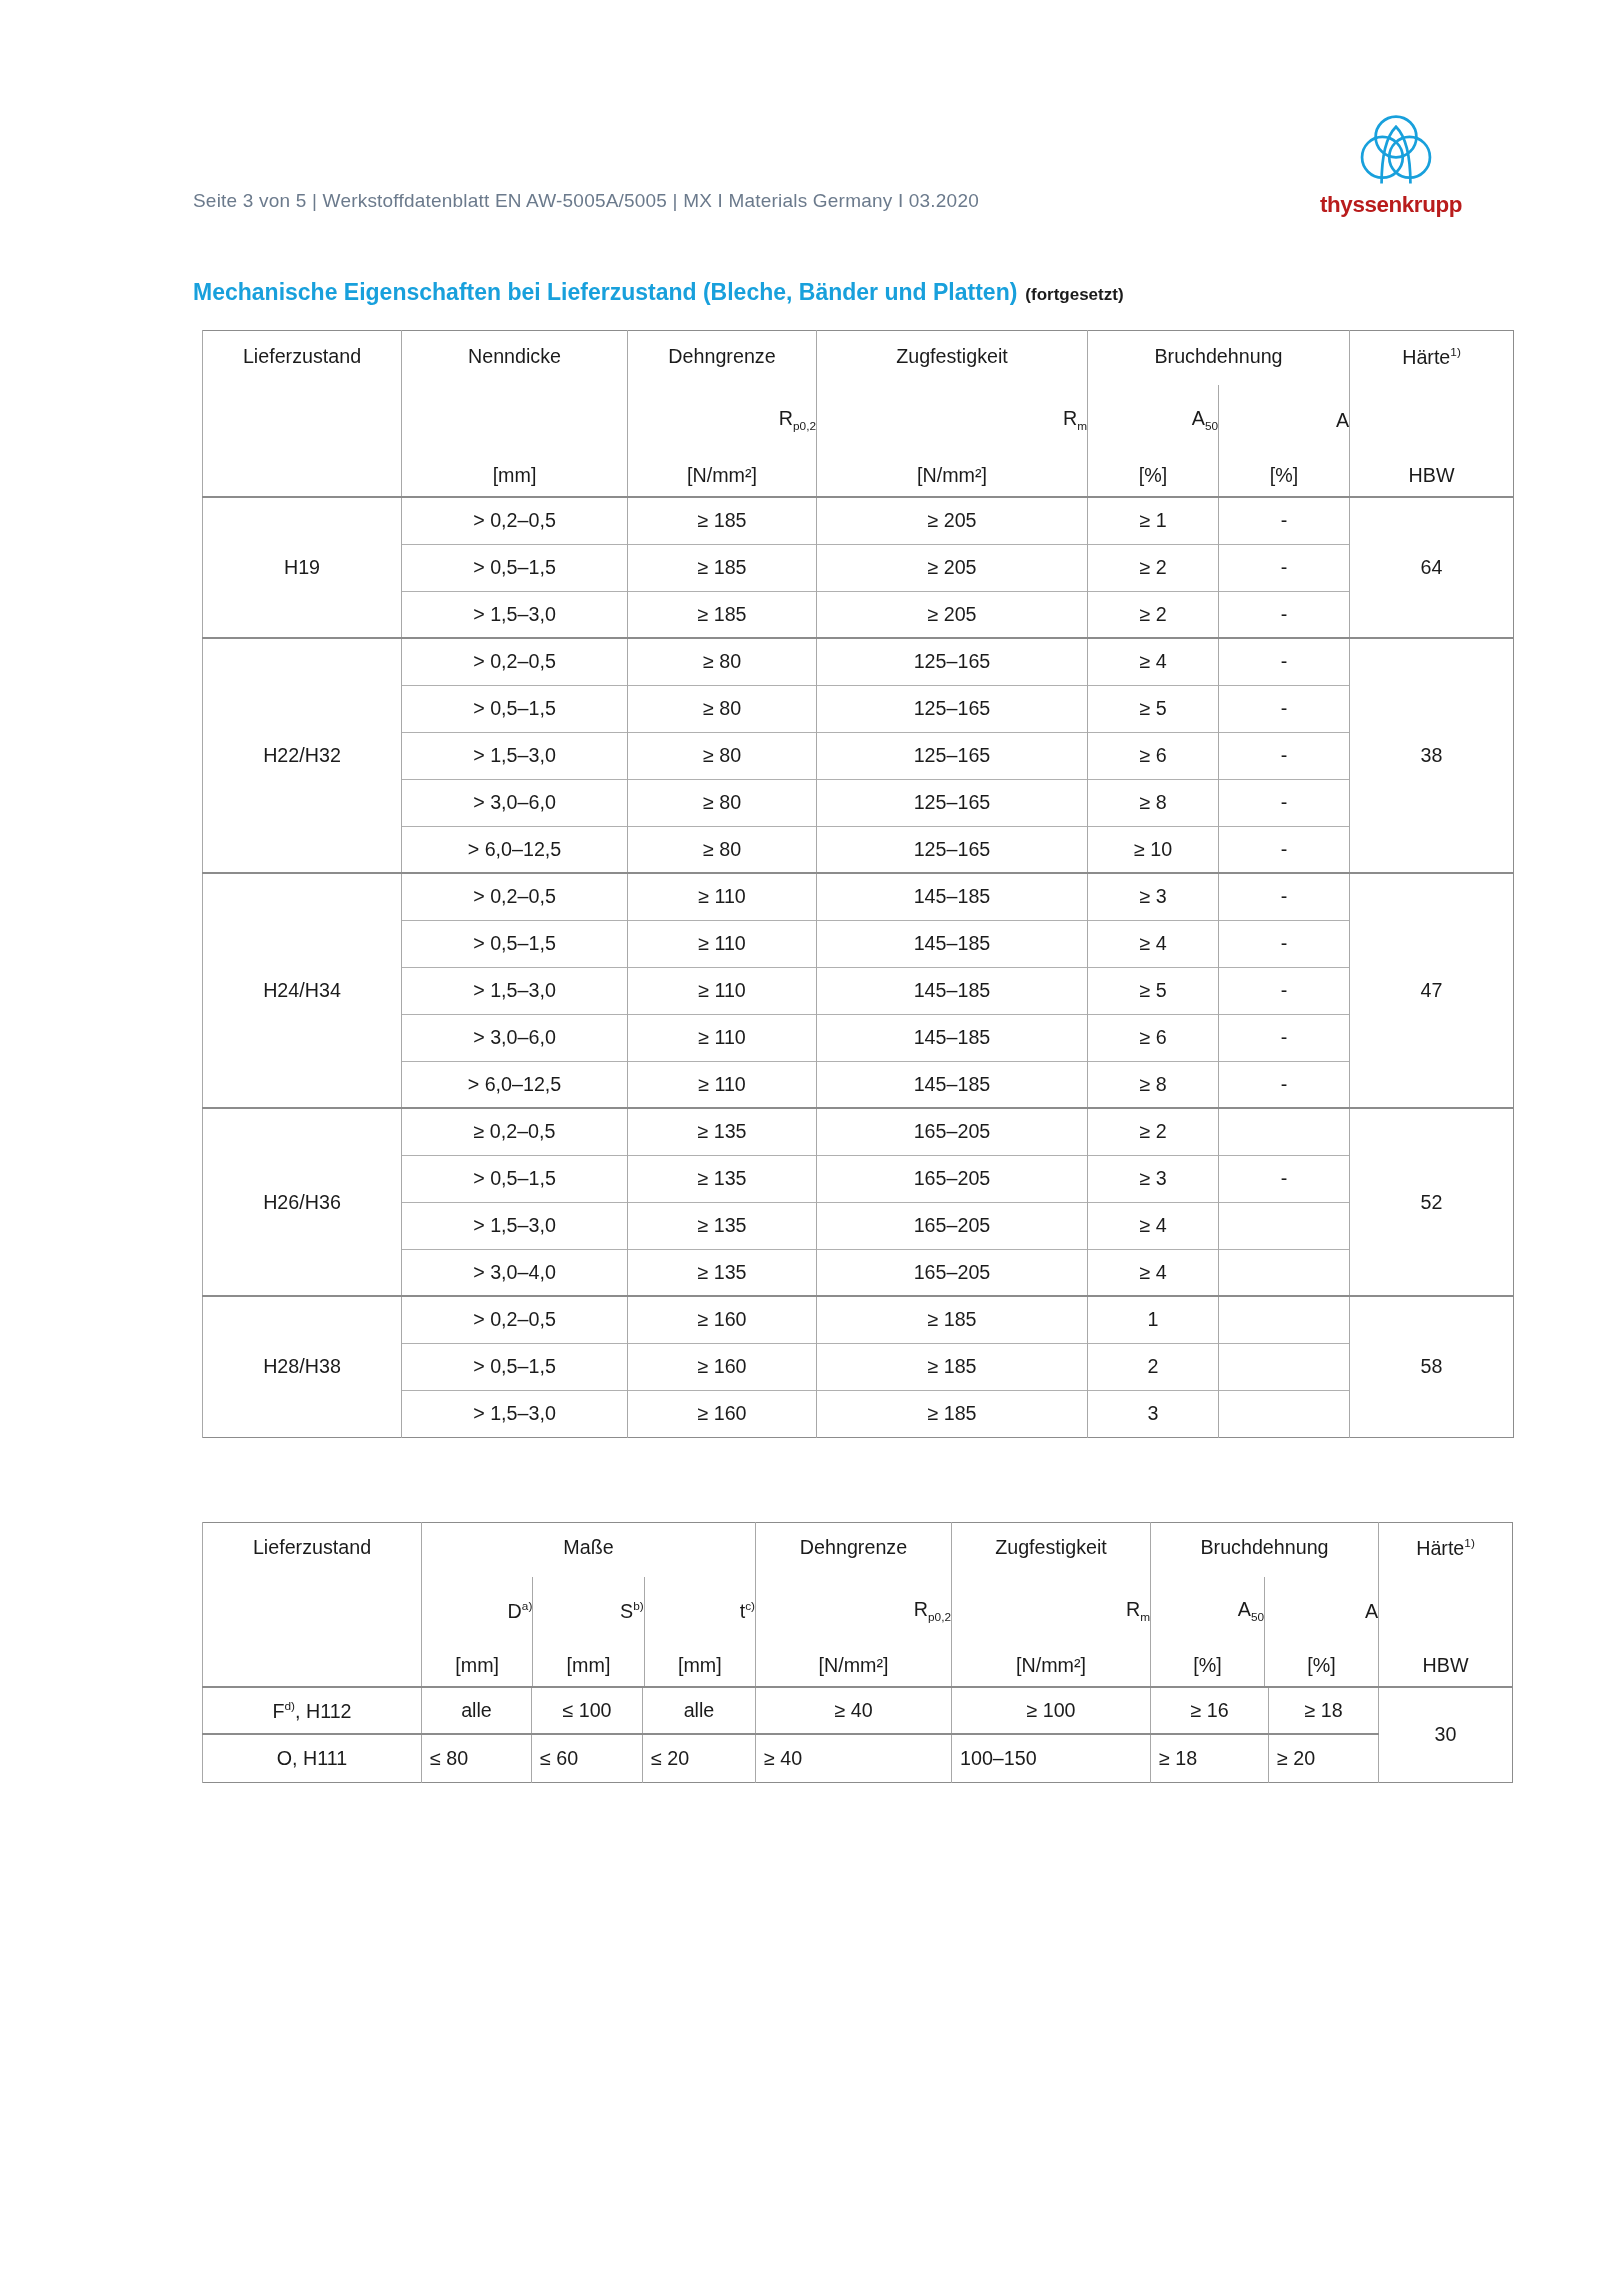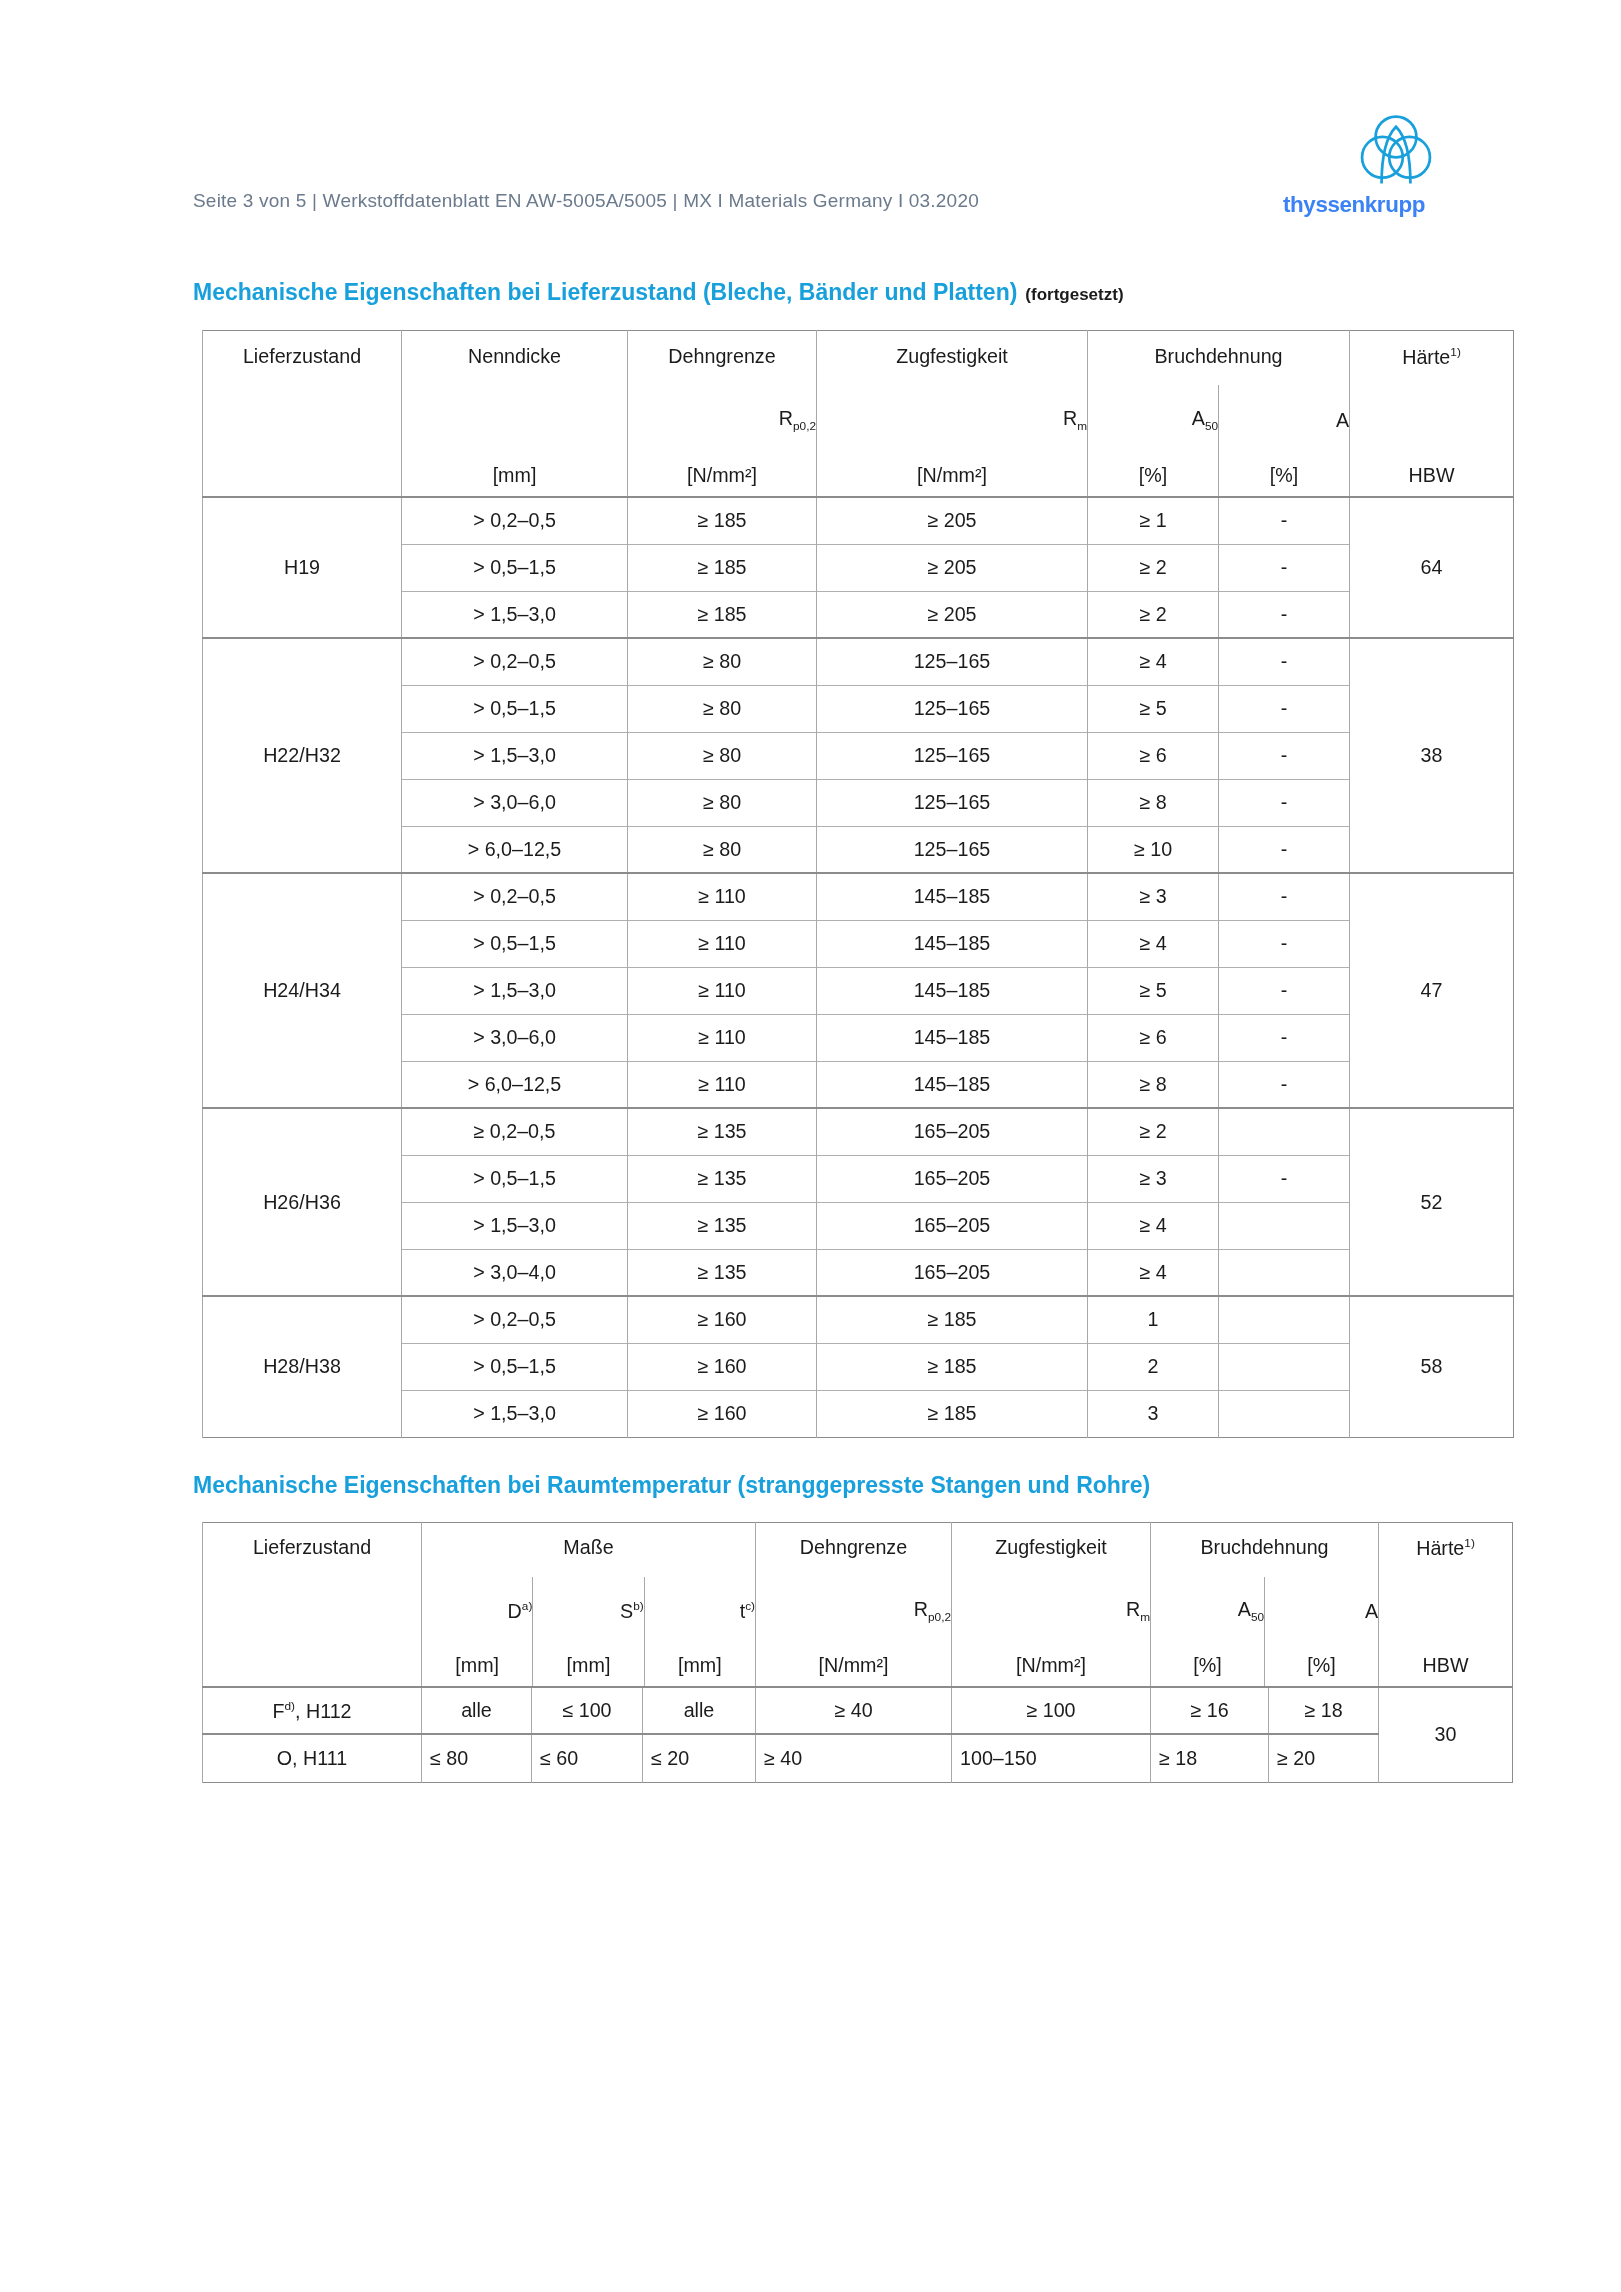--- a/index.html
+++ b/index.html
@@ -7,22 +7,22 @@
     position:relative; width:1621px; height:2293px; background:#ffffff;
     font-family:"Liberation Sans","DejaVu Sans",sans-serif; color:#1b1b1b;
     overflow:hidden; margin:0 auto;text-decoration:underline;
   }
   .meta-line {
     position:absolute; left:193px; top:190px; font-size:19px; color:#6b7a8c;
     white-space:nowrap; letter-spacing:0.2px;
   }
   .logo-mark { position:absolute; left:1360px; top:114px; }
   .logo-word {
-    position:absolute; left:1283px; top:192px; font-size:22.4px; font-weight:bold;
-    color:#3b82f6; letter-spacing:-0.4px; white-space:nowrap;
+    position:absolute; left:1320px; top:192px; font-size:22.4px; font-weight:bold;
+    color:#b91c1c; letter-spacing:-0.4px; white-space:nowrap;
   }
   .sec-title {
     position:absolute; left:193px; font-size:23px; font-weight:bold; color:#18a0dc;
     white-space:nowrap;
   }
   .sec-title .suffix { color:#1b1b1b; font-size:17px; margin-left:8px; }
   #t1-title { top:279px; }
   #t2-title { top:1472px; }
 
   table.tbl {
@@ -292,23 +292,20 @@
       <tr class="brow">
         <td class="in">&gt; 1,5–3,0</td>
         <td class="in">≥ 160</td>
         <td class="in">≥ 185</td>
         <td class="in">3</td>
         <td class="in"></td>
       </tr>
     </tbody>
   </table>
 
-  <div class="sec-title" id="t2-title">
-    <span>Mechanische Eigenschaften bei Raumtemperatur (stranggepresste Stangen und Rohre)</span>
-  </div>
 
   <table class="tbl" id="t2">
     <colgroup>
       <col style="width:219px">
         <col style="width:110px">
         <col style="width:111px">
         <col style="width:113px">
       <col style="width:196px">
         <col style="width:199px">
         <col style="width:118px">

